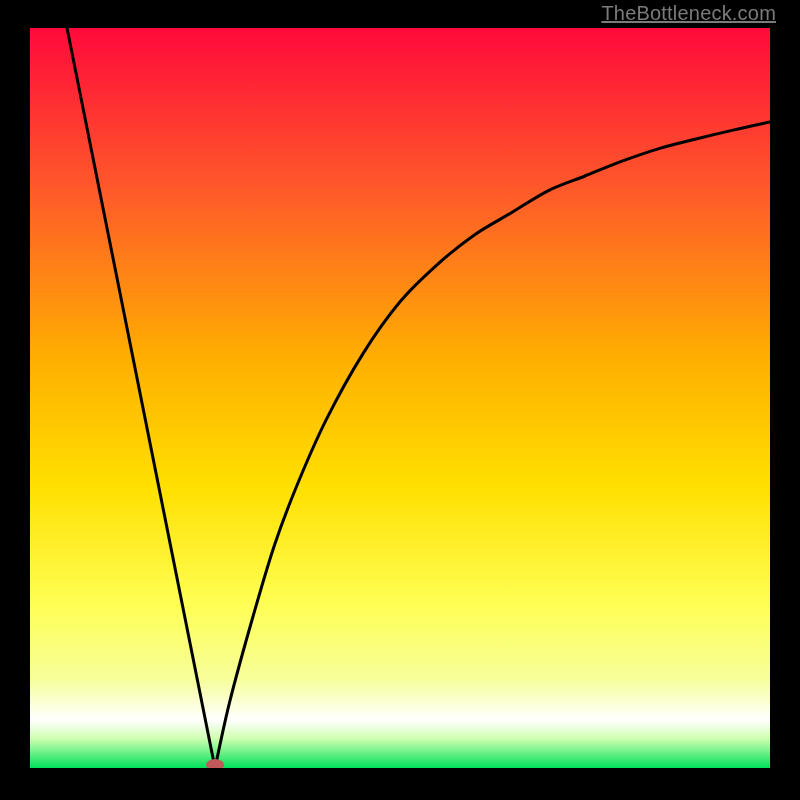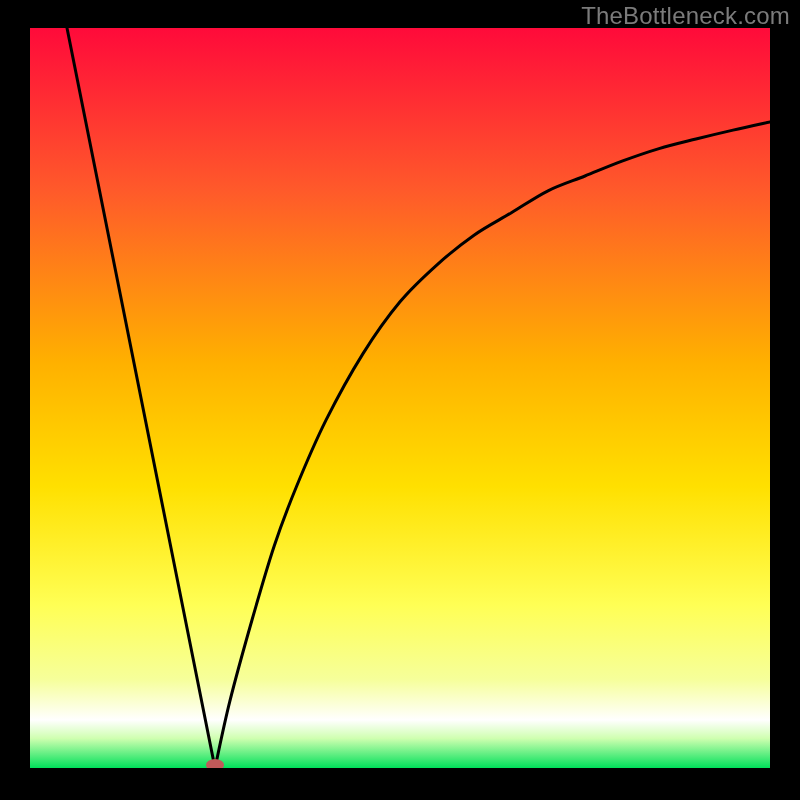--- a/index.html
+++ b/index.html
@@ -14,26 +14,27 @@
     position: absolute;
     left: 0;
     top: 0;
     width: 800px;
     height: 800px;
     background: #000;
   }
   .watermark {
     position: absolute;
     top: 2px;
-    right: 10px;
+    right: 24px;
     font-family: Arial, Helvetica, sans-serif;
-    font-size: 24px;
+    font-size: 20px;
     color: #7b7b7b;
     font-weight: 500;
     letter-spacing: 0.2px;
+    text-decoration: underline;
   }
   .plot {
     position: absolute;
     left: 30px;
     top: 28px;
     width: 740px;
     height: 740px;
   }
   .plot svg {
     width: 100%;

